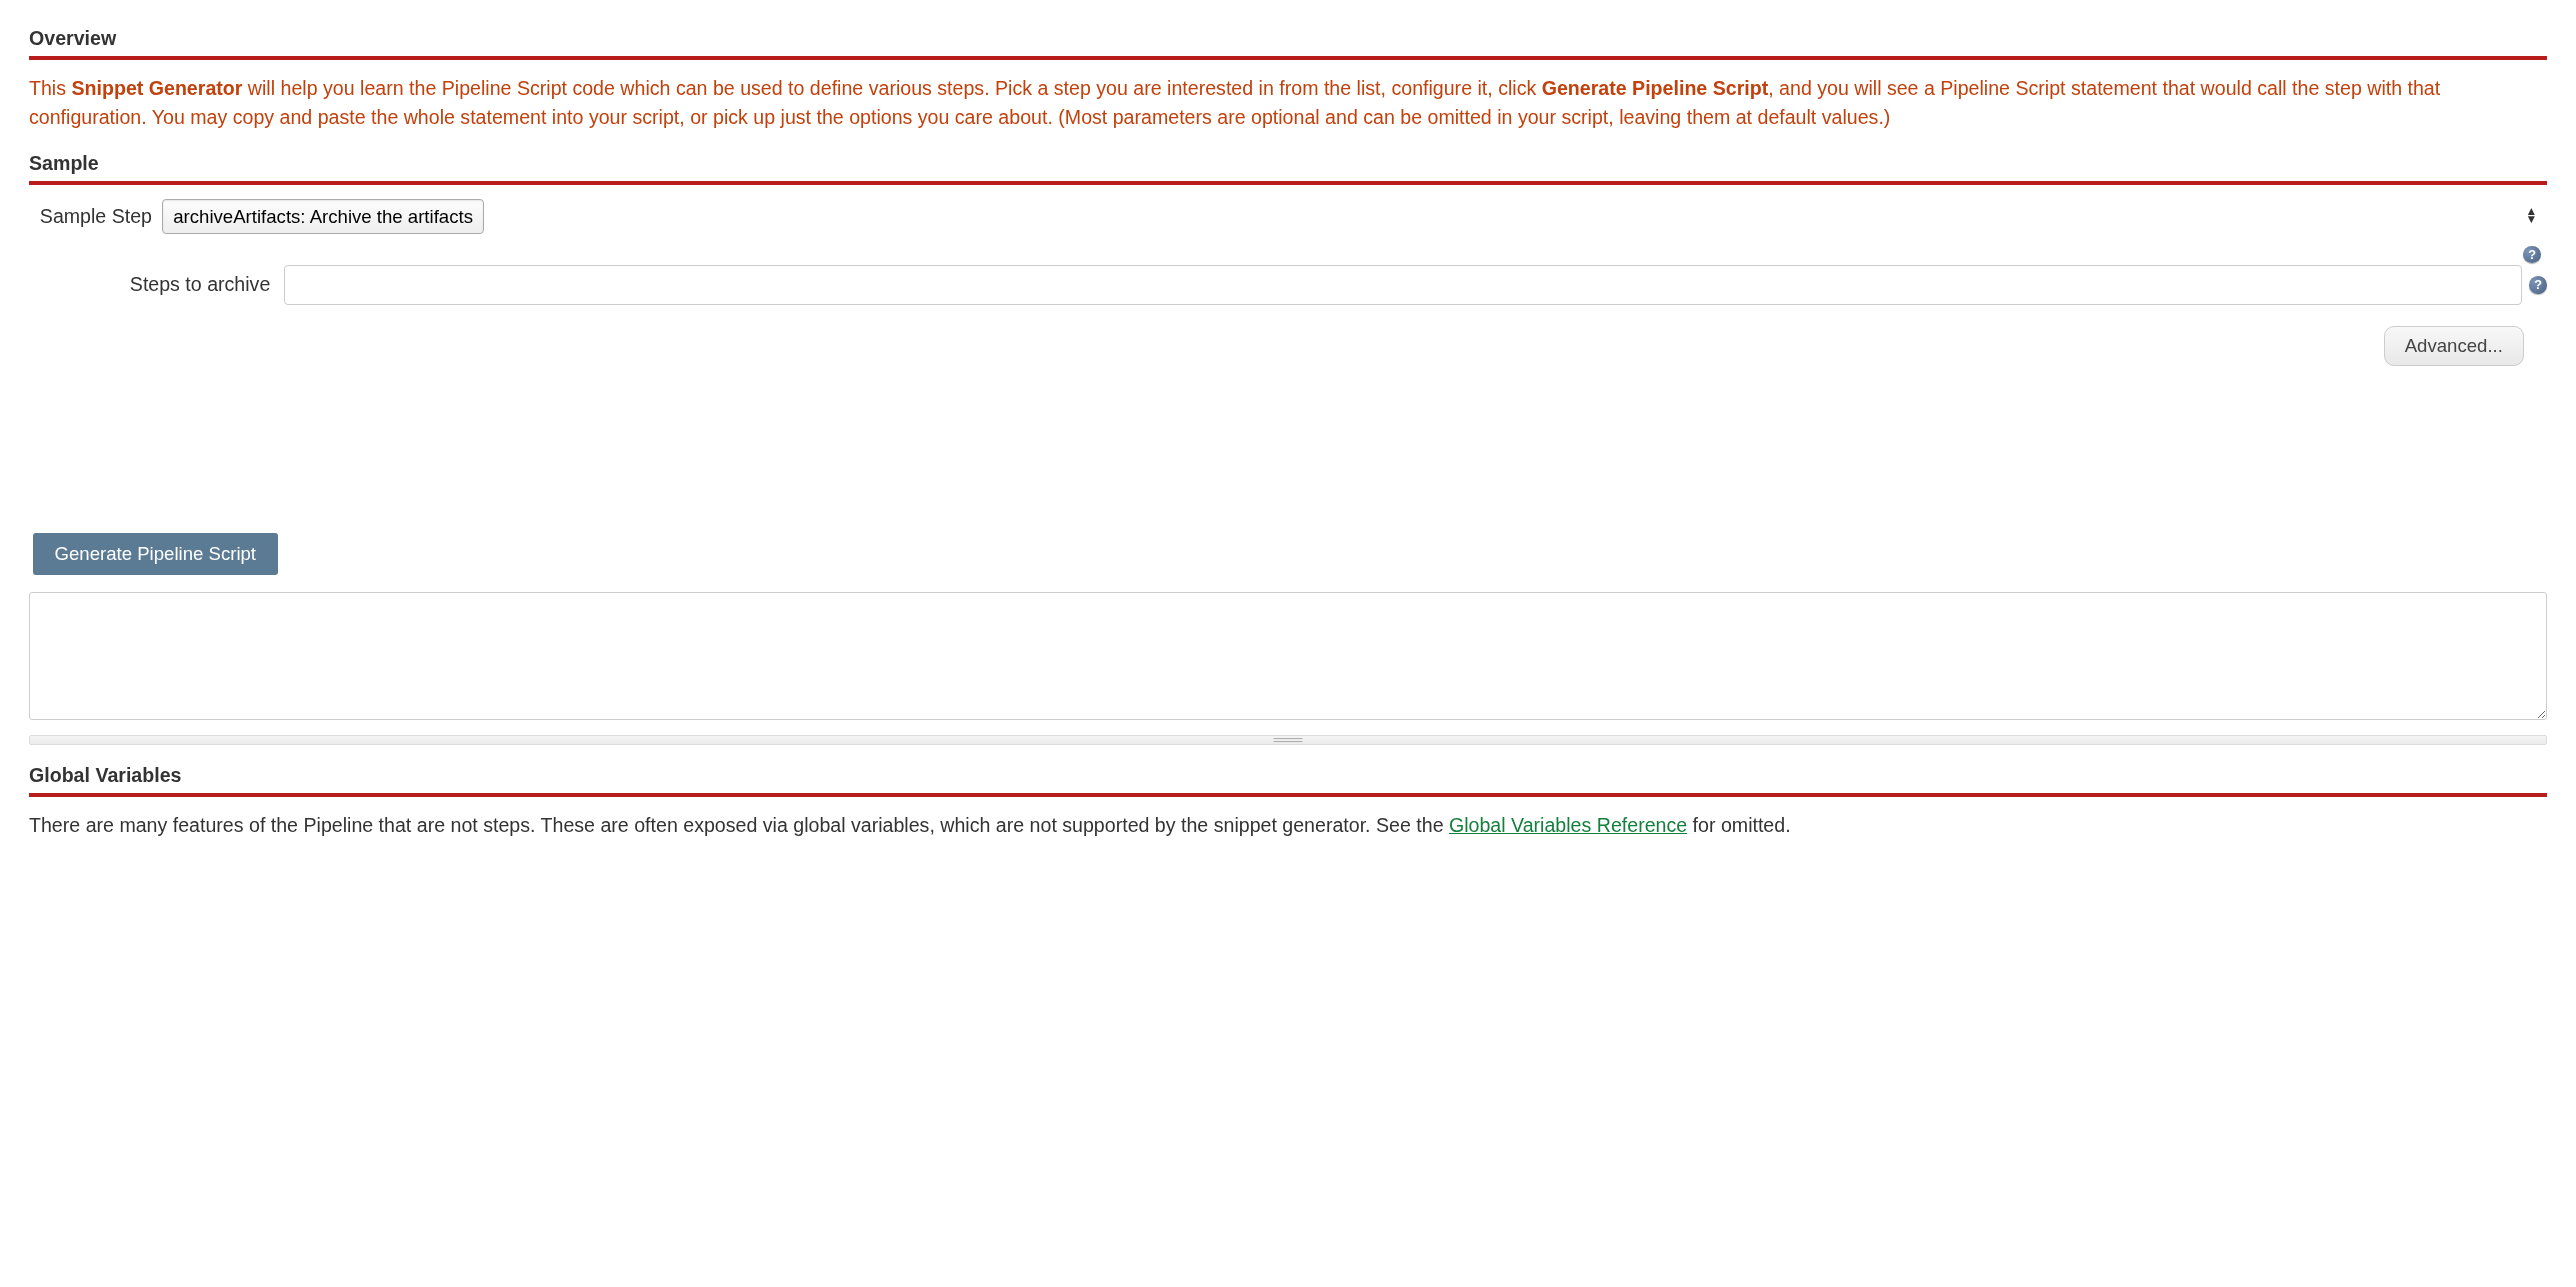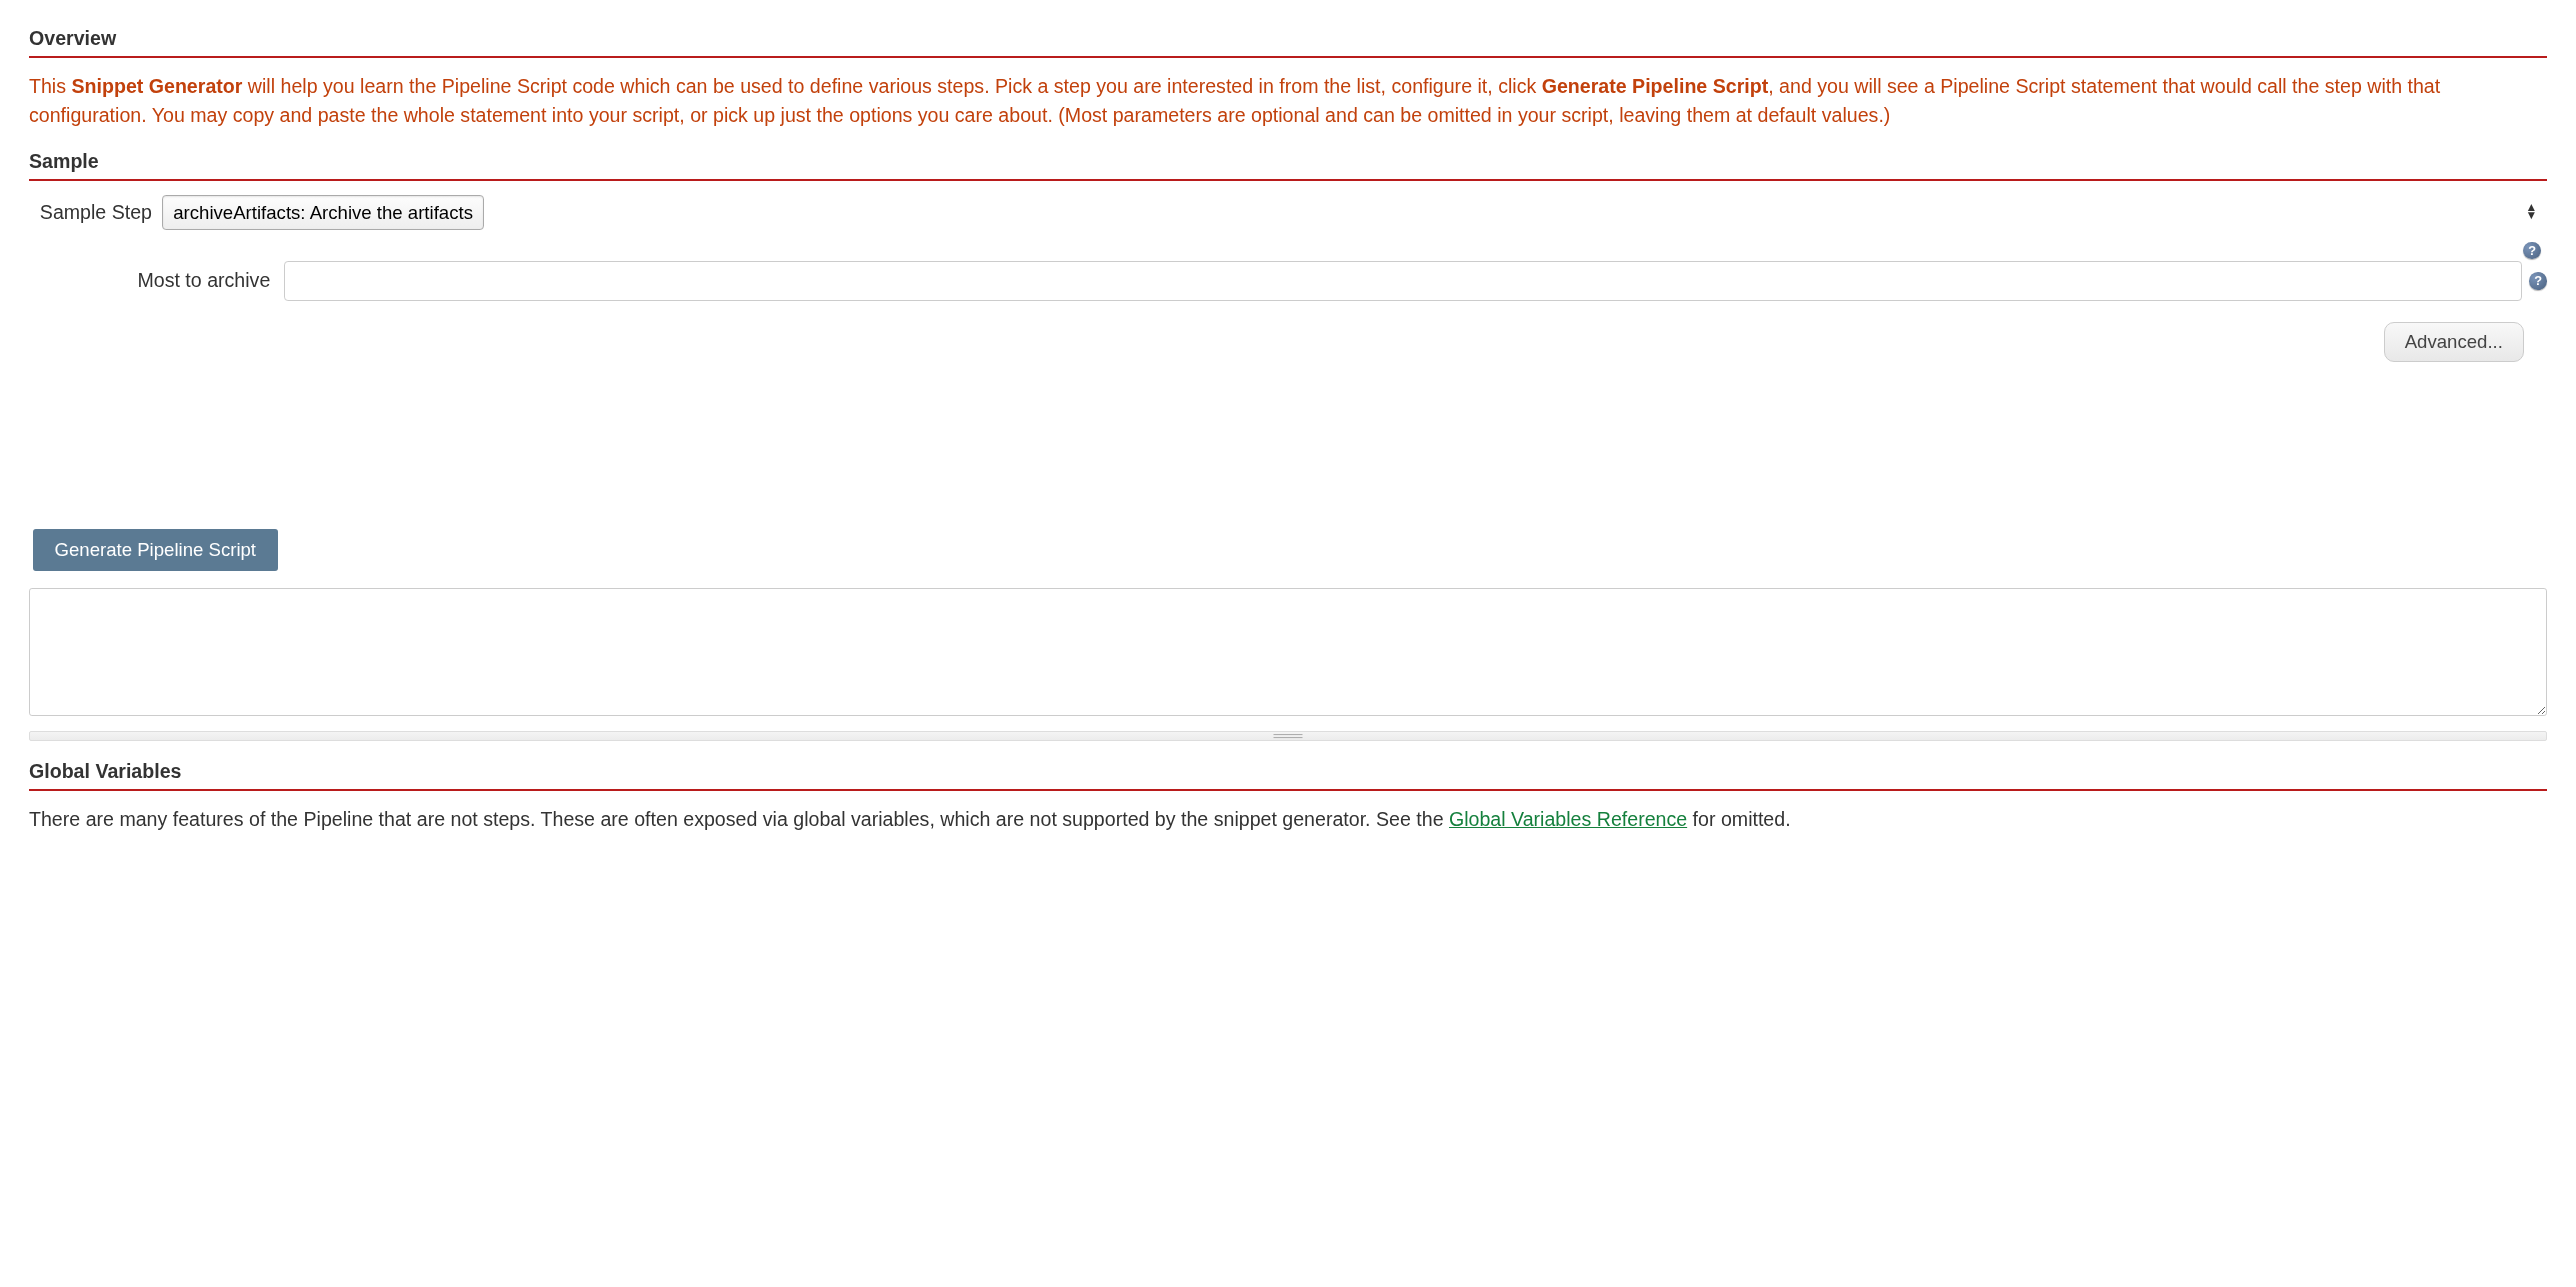--- a/index.html
+++ b/index.html
@@ -11,21 +11,21 @@
       font-family: -apple-system, BlinkMacSystemFont, "Segoe UI", Helvetica, Arial, sans-serif;
       font-size: 19.6px;
       color: #333;
       padding: 19.6px 29px;
       background: #fff;
     }
     .section-heading {
       font-weight: bold;
       font-size: 19.6px;
       padding-bottom: 5.9px;
-      border-bottom: 2px solid #b91c1c;
+      border-bottom: 4px solid #b91c1c;
       margin-bottom: 13.7px;
       margin-top: 7.8px;
     }
     .description {
       font-size: 19.6px;
       line-height: 1.5;
       margin-bottom: 19.6px;
       color: #c2410c;
     }
     .description strong {
@@ -203,21 +203,21 @@
     </select>
     <div class="select-arrows">▲<br>▼</div>
   </div>
 </div>
 
 <div class="help-row">
   <div class="help-icon">?</div>
 </div>
 
 <div class="files-row">
-  <label class="files-label">Most to archive</label>
+  <label class="files-label">Steps to archive</label>
   <input type="text" class="files-input" value="" style="">
   <div class="help-icon">?</div>
 </div>
 
 <div class="advanced-row">
   <button class="advanced-btn">Advanced...</button>
 </div>
 
 <button class="generate-btn">Generate Pipeline Script</button>
 

